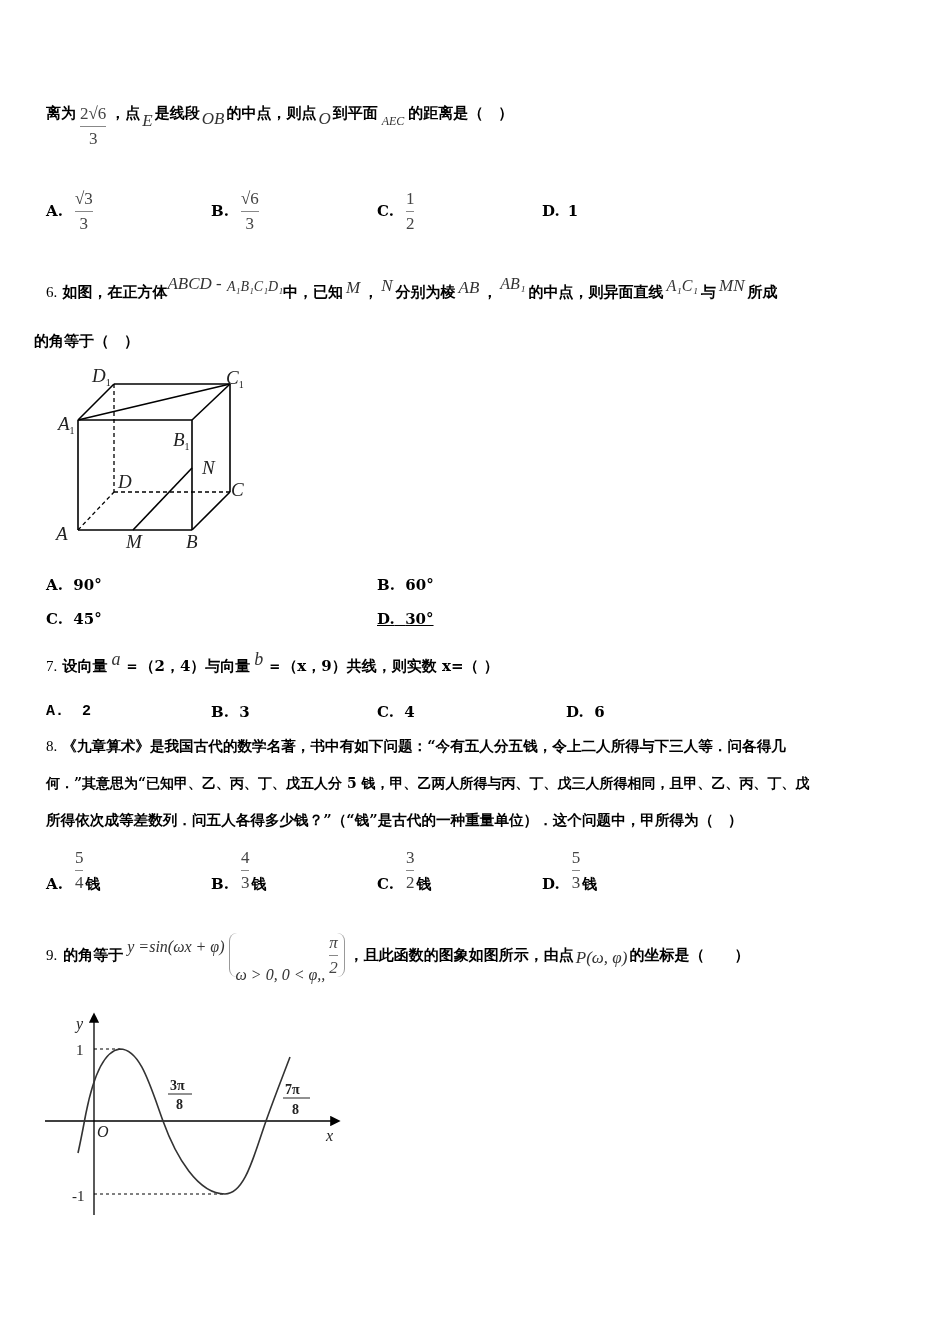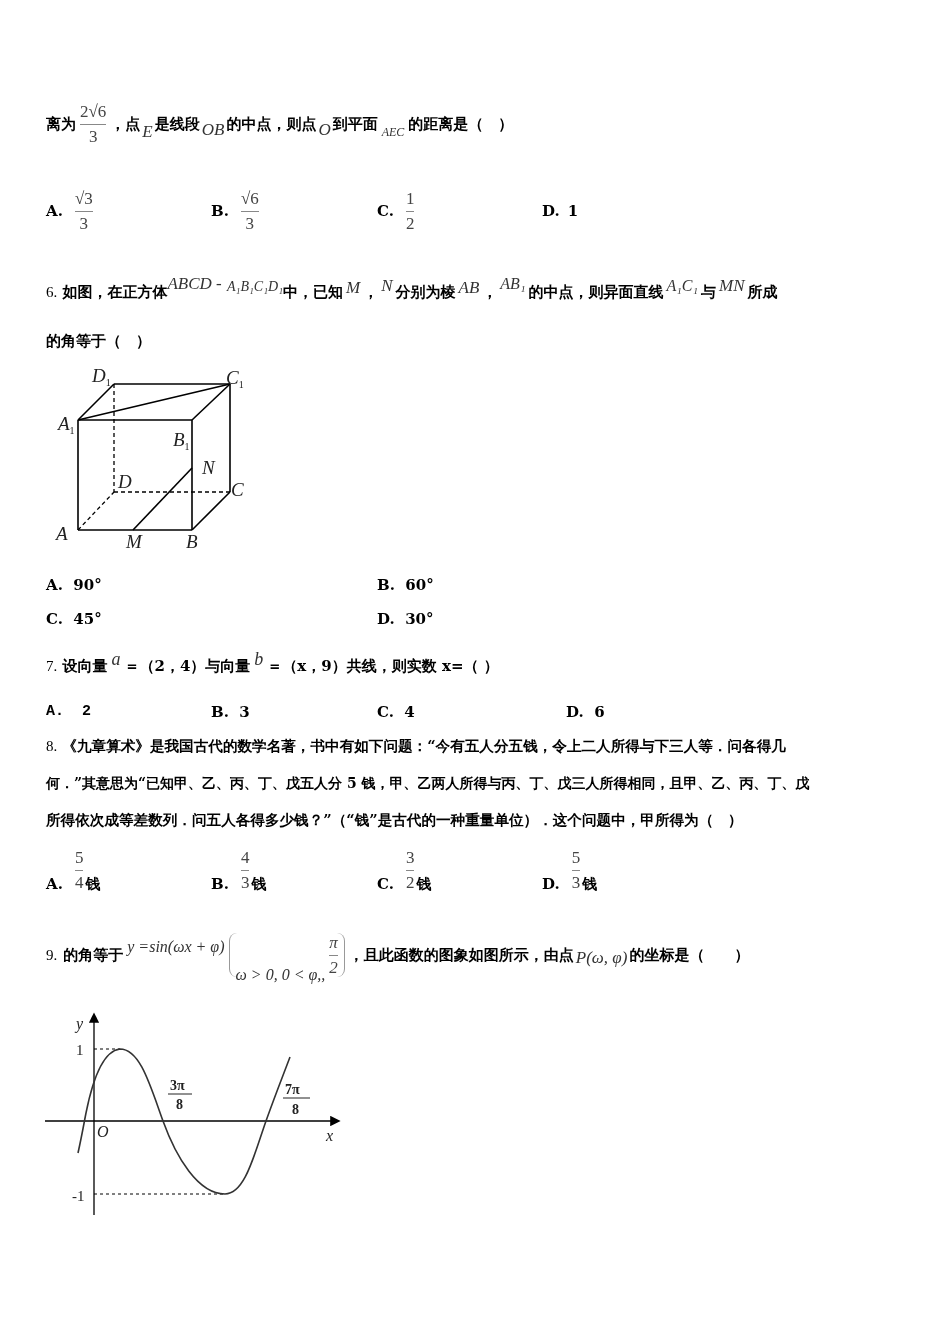--- a/index.html
+++ b/index.html
@@ -10,21 +10,21 @@
   .num { font-weight:normal; font-family:"Liberation Serif",serif; font-size:15px; }
   .math { font-family:"Liberation Serif",serif; font-style:italic; font-weight:normal; color:#333; }
   .frac { display:inline-flex; flex-direction:column; align-items:center; vertical-align:middle;
           font-family:"Liberation Serif",serif; font-weight:normal; color:#444; font-size:17px; line-height:22px; }
   .frac .bar { width:100%; border-top:1px solid #888; margin:1px 0; }
   .opt { font-size:15px; font-weight:bold; line-height:20px; }
 </style>
 </head>
 <body>
 
-<div class="abs txt" style="left:46px;top:94px;height:60px;display:flex;align-items:center;">
+<div class="abs txt" style="left:46px;top:103px;height:60px;display:flex;align-items:flex-start;">
   <span>离为</span>
   <span class="frac" style="margin:0 4px;">
     <span>2√6</span>
       <span class="bar"></span>
       <span>3</span>
   </span>
   <span>，点</span>
   <span class="math" style="font-size:17px;position:relative;top:8px;margin:0 2px;">E</span>
   <span>是线段</span>
   <span class="math" style="font-size:17px;position:relative;top:6px;margin:0 2px;">OB</span>
@@ -64,21 +64,21 @@
     <span style="margin-right:8px;">D.</span>
     <span>1</span>
   </div>
 </div>
 
 <div class="abs txt" style="left:46px;top:282px;">
   <span class="num">6.</span>
   <span>如图，在正方体</span><span class="math" style="font-size:17px;position:relative;top:-8px;">ABCD -</span>
   <span class="math" style="font-size:14px;position:relative;top:-6px;">A₁B₁C₁D₁</span><span>中，已知</span><span class="math" style="font-size:17px;position:relative;top:-4px;margin:0 3px;">M</span><span>，</span><span class="math" style="font-size:17px;position:relative;top:-6px;margin:0 3px;">N</span><span>分别为棱</span><span class="math" style="font-size:17px;position:relative;top:-4px;margin:0 3px;">AB</span><span>，</span><span class="math" style="font-size:16px;position:relative;top:-8px;margin:0 3px;">AB₁</span><span>的中点，则异面直线</span><span class="math" style="font-size:16px;position:relative;top:-6px;margin:0 3px;">A₁C₁</span><span>与</span><span class="math" style="font-size:17px;position:relative;top:-6px;margin:0 3px;">MN</span><span>所成</span>
 </div>
-<div class="abs txt" style="left:46px;top:331px;">的角等于（　）</div>
+<div class="abs txt" style="left:34px;top:331px;">的角等于（　）</div>
 
 <svg class="abs" style="left:50px;top:362px;" width="210" height="195" viewBox="0 0 210 195">
   <g stroke="#000" stroke-width="1.6" fill="none">
 
     <line x1="28" y1="58" x2="142" y2="58"></line>
     <line x1="28" y1="58" x2="28" y2="168"></line>
     <line x1="28" y1="168" x2="142" y2="168"></line>
     <line x1="142" y1="58" x2="142" y2="168"></line>
 
     <line x1="28" y1="58" x2="64" y2="22"></line>
@@ -108,21 +108,21 @@
     <text x="6" y="178">A</text>
     <text x="76" y="186">M</text>
     <text x="136" y="186">B</text>
   </g>
 </svg>
 
 <div class="abs" style="left:46px;top:575px;width:600px;height:60px;">
   <div class="abs opt" style="left:0;top:0;"><span>A.</span>&nbsp;&nbsp;<span>90°</span></div>
   <div class="abs opt" style="left:331px;top:0;"><span>B.</span>&nbsp;&nbsp;<span>60°</span></div>
   <div class="abs opt" style="left:0;top:34px;"><span>C.</span>&nbsp;&nbsp;<span>45°</span></div>
-  <div class="abs opt" style="left:331px;top:34px;"><span>D.</span>&nbsp;&nbsp;<span>30°</span></div>
+  <div class="abs opt" style="left:331px;top:34px;text-decoration:underline;"><span>D.</span>&nbsp;&nbsp;<span>30°</span></div>
 </div>
 
 <div class="abs txt" style="left:46px;top:655px;">
   <span class="num">7.</span>
   <span>设向量</span><span class="math" style="font-size:18px;position:relative;top:-6px;margin:0 4px;">a</span><span>＝（2，4）与向量</span><span class="math" style="font-size:18px;position:relative;top:-6px;margin:0 4px;">b</span><span>＝（x，9）共线，则实数 x=（ ）</span>
 </div>
 <div class="abs" style="left:46px;top:702px;width:600px;height:24px;">
   <div class="abs opt" style="left:0;font-family:Liberation Mono, monospace;"><span>A.</span>&nbsp;&nbsp;<span>2</span></div>
   <div class="abs opt" style="left:165px;"><span>B.</span>&nbsp;&nbsp;<span>3</span></div>
   <div class="abs opt" style="left:331px;"><span>C.</span>&nbsp;&nbsp;<span>4</span></div>

